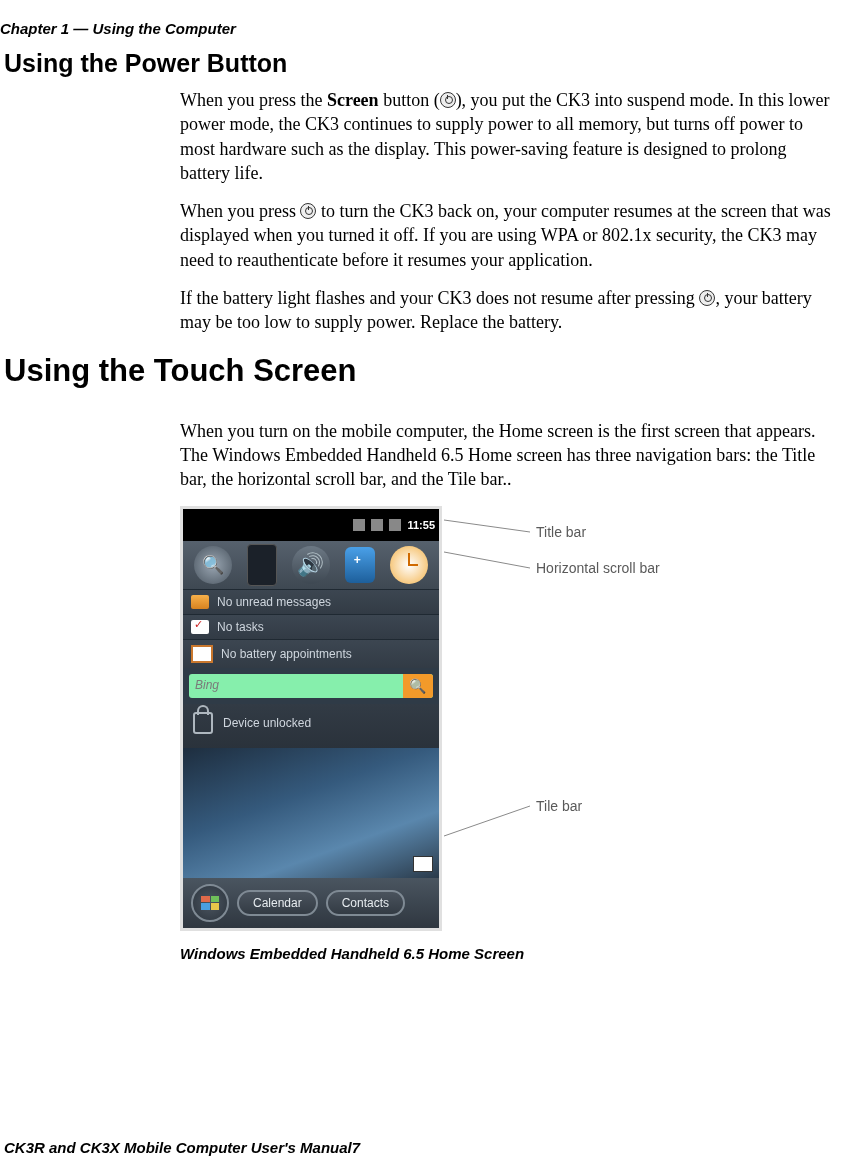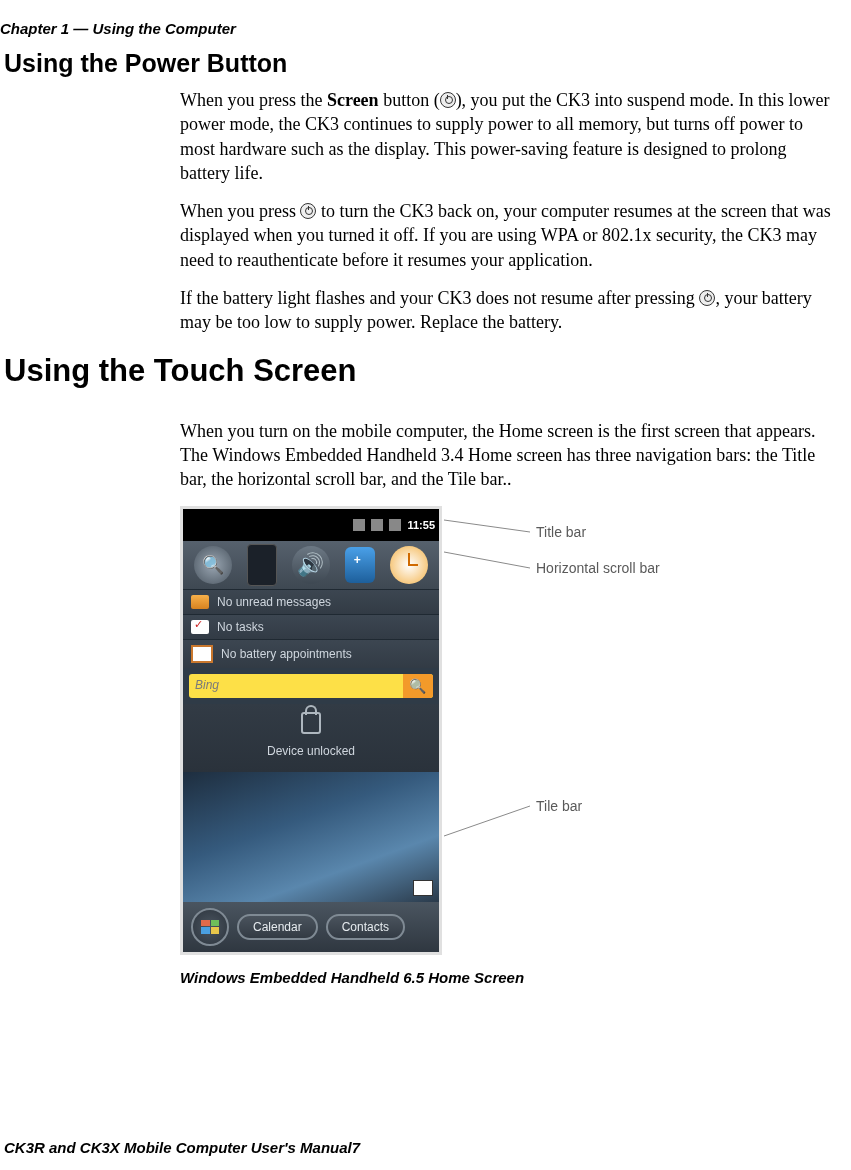--- a/index.html
+++ b/index.html
@@ -121,26 +121,26 @@
     padding: 5px 8px;
     border-top: 1px solid #1f2932;
     background: linear-gradient(#3c4651,#323b45);
   }
   .row .ic { width:18px; height:14px; display:inline-block;}
   .ic-mail { background: linear-gradient(#f7b04a,#d68220); border-radius:2px;}
   .ic-task { background:#fff; border-radius:2px; position:relative;}
   .ic-task::after{content:"✓"; color:#c22; font-size:11px; position:absolute; left:3px; top:-2px;}
   .ic-cal { background:#fff; border:2px solid #c9772d; width:14px; height:12px;}
   .searchbar {
-    display:flex; margin: 6px; background:#fde047; border-radius:3px; overflow:hidden;
+    display:flex; margin: 6px; background:#86efac; border-radius:3px; overflow:hidden;
     height: 24px;
   }
   .searchbar .lbl { flex:1; color:#7a7a7a; font-style:italic; padding:4px 6px; font-size:12px;}
   .searchbar .go { width:30px; background:#f39a2a; color:#fff; display:flex; align-items:center; justify-content:center; font-size:14px;}
-  .lockrow { display:flex; align-items:center; gap:10px; padding:8px 10px 14px 10px; background:linear-gradient(#323b45,#2a323b);flex-direction:column;}
+  .lockrow { display:flex; align-items:center; gap:10px; padding:8px 10px 14px 10px; background:linear-gradient(#323b45,#2a323b);}
   .lock-ic { width:16px; height:18px; border:2px solid #aeb7bf; border-radius:3px; position:relative;}
   .lock-ic::before{content:""; position:absolute; left:2px; top:-9px; width:8px; height:8px; border:2px solid #aeb7bf; border-bottom:none; border-radius:6px 6px 0 0;}
   .home-body {
     height: 130px;
     background: linear-gradient(160deg,#1e2e3f 0%, #355a7d 40%, #5a87ad 70%, #2a3a4a 100%);
     position: relative;
   }
   .home-body .corner { position:absolute; right:6px; bottom:6px; width:18px; height:14px; background:#fff; border:1px solid #333;}
   .tilebar {
     display:flex; align-items:center; gap:8px; padding:6px 8px;
@@ -201,21 +201,21 @@
     <span>When you press </span><span class="power-icon"></span><span> to turn the CK3 back on, your computer resumes at the screen that was displayed when you turned it off. If you are using WPA or 802.1x security, the CK3 may need to reauthenticate before it resumes your application.</span>
   </p>
   <p>
     <span>If the battery light flashes and your CK3 does not resume after pressing </span><span class="power-icon"></span><span>, your battery may be too low to supply power. Replace the battery.</span>
   </p>
 </div>
 
 <h2 class="big-section">Using the Touch Screen</h2>
 
 <div class="body-text">
-  <p>When you turn on the mobile computer, the Home screen is the first screen that appears. The Windows Embedded Handheld 3.4 Home screen has three navigation bars: the Title bar, the horizontal scroll bar, and the Tile bar..</p>
+  <p>When you turn on the mobile computer, the Home screen is the first screen that appears. The Windows Embedded Handheld 6.5 Home screen has three navigation bars: the Title bar, the horizontal scroll bar, and the Tile bar..</p>
 </div>
 
 <div class="figure-wrap">
   <div class="device">
     <div class="titlebar">
       <span class="tb-ic"></span>
       <span class="tb-ic"></span>
       <span class="tb-ic"></span>
       <span>11:55</span>
     </div>

